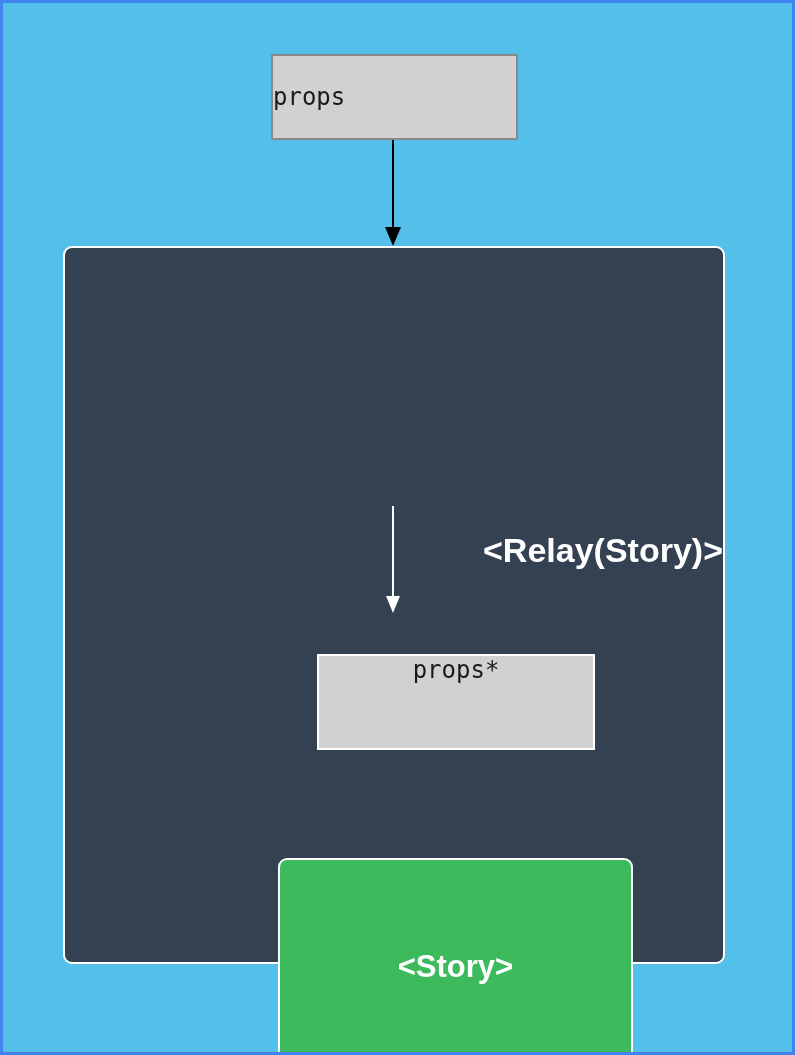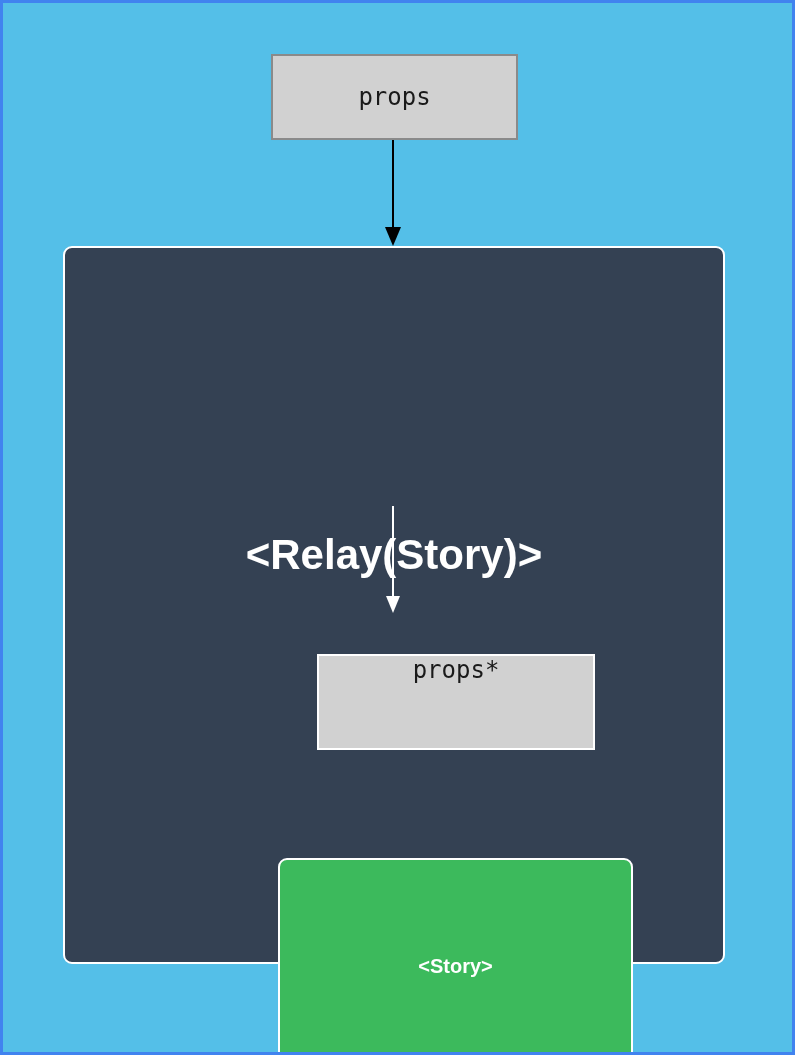--- a/index.html
+++ b/index.html
@@ -38,21 +38,20 @@
   .props-box {
     position: absolute;
     left: 268px;
     top: 51px;
     width: 247px;
     height: 86px;
     background: var(--box-fill);
     border: 2px solid var(--box-border-gray);
     display: flex;
     align-items: center;
-    justify-content: center;
   }
 
   .arrow-line {
     position: absolute;
     width: 2px;
   }
   .arrow-line.black { left: 389px; top: 137px; height: 88px; background: var(--arrow-black); }
   .arrow-line.white { left: 389px; top: 503px; height: 92px; background: var(--arrow-white); }
 
   .arrow-head {
@@ -74,23 +73,23 @@
     background: var(--container-fill);
     border: 2px solid var(--container-border);
     border-radius: 9px;
   }
 
   .relay-title {
     position: absolute;
     left: 0;
     right: 0;
     top: 283px;
-    text-align: center;
+    text-align: right;
     font-weight: bold;
-    font-size: 42px;
+    font-size: 34px;
     color: var(--text-light);
     letter-spacing: 0px;
   }
 
   .props-star-box {
     position: absolute;
     left: 252px;
     top: 406px;
     width: 278px;
     height: 96px;
@@ -108,21 +107,21 @@
     height: 217px;
     background: var(--story-fill);
     border: 2px solid var(--box-border-white);
     border-radius: 9px;
     display: flex;
     align-items: center;
     justify-content: center;
   }
   .story-label {
     font-weight: bold;
-    font-size: 20px;
+    font-size: 31px;
     color: var(--text-light);
   }
 </style>
 </head>
 <body>
 
 <div class="page">
 
   <div class="props-box">
     <span class="mono">props</span>

